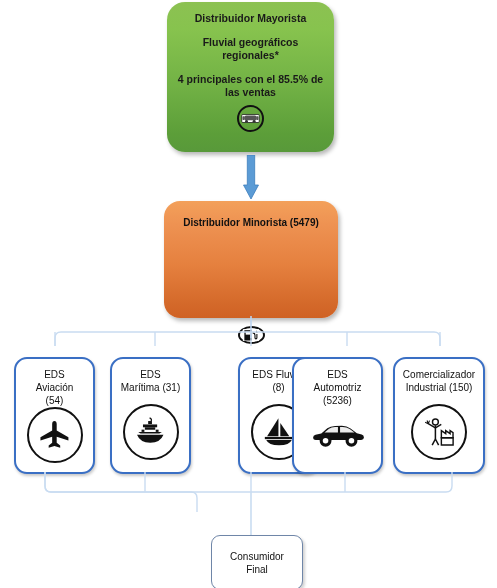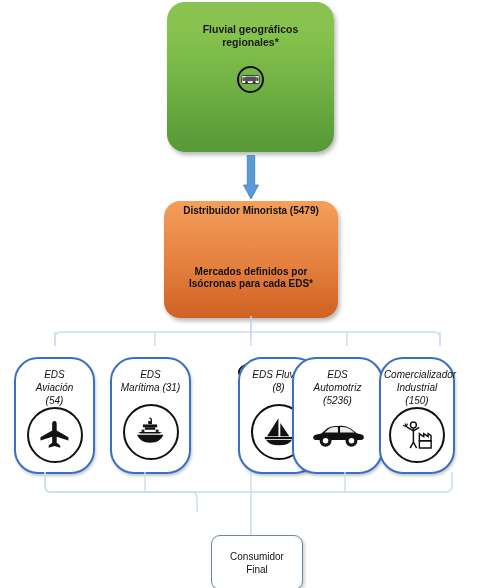--- a/index.html
+++ b/index.html
@@ -61,21 +61,21 @@
     top: 201px;
     width: 174px;
     height: 117px;
     border-radius: 16px;
     background: linear-gradient(to bottom, #f3a05a 0%, #ee9252 20%, #e5803e 55%, #d4692a 88%, #cf6224 100%);
     box-shadow: 2px 3px 4px rgba(0,0,0,0.28);
     display: flex;
     flex-direction: column;
     align-items: center;
     justify-content: flex-start;
-    padding-top: 4px;
+    padding-top: 16px;
     box-sizing: border-box;
     gap: 24px;
   }
   .orange-line {
     color: #111111;
     font-weight: bold;
     font-size: 10px;
     line-height: 12.5px;
     text-align: center;
     width: 164px;
@@ -104,29 +104,28 @@
     position: absolute;
     pointer-events: none;
   }
 
   
   .node-channel {
     position: absolute;
     top: 357px;
     height: 117px;
     border: 2.2px solid #3a6fc4;
-    border-radius: 24px;
+    border-radius: 13px;
     background: #ffffff;
     box-shadow: 1px 2px 3px rgba(0,0,0,0.22);
     display: flex;
     flex-direction: column;
     align-items: center;
     box-sizing: border-box;
     padding-top: 9px;
-    font-style: italic;
   }
   .channel-label {
     font-size: 10px;
     line-height: 13px;
     color: #111;
     text-align: center;
     width: 92%;
   }
   .channel-icon-wrap {
     margin-top: auto;
@@ -160,46 +159,47 @@
     text-align: center;
     white-space: pre-line;
   }
 </style>
 </head>
 <body>
 
 <div id="canvas">
 
   <div class="node-green">
+    <div class="green-line">Distribuidor Mayorista</div>
     <div class="green-gap"></div>
     <div class="green-line" style="white-space:pre-line">Fluvial geográficos
 regionales*</div>
     <div class="green-gap"></div>
+    <div class="green-line" style="white-space:pre-line">4 principales con el 85.5% de
+las ventas</div>
     <div style="height:6px"></div>
     <div class="icon-badge">
       <svg width="19" height="13" viewBox="0 0 26 17" aria-hidden="true">
         <rect x="1" y="3" width="24" height="11" rx="1.5" fill="#ffffff" stroke="#111" stroke-width="1"></rect>
         <rect x="4.5" y="4.5" width="17" height="6.5" rx="2.6" fill="#555"></rect>
         <rect x="2" y="5.5" width="3" height="5" rx="1" fill="#555"></rect>
         <rect x="21" y="5.5" width="3" height="5" rx="1" fill="#555"></rect>
         <circle cx="7.5" cy="12.4" r="2" fill="#333"></circle>
         <circle cx="18" cy="12.4" r="2" fill="#333"></circle>
       </svg>
     </div>
   </div>
 
   <svg class="arrow-down" viewBox="0 0 16 46">
     <path d="M4.3,0 L11.7,0 L11.7,30 L15.5,30 L8,44 L0.5,30 L4.3,30 Z" fill="#5b9bd5" stroke="#3c7ebd" stroke-width="0.8"></path>
   </svg>
 
   <div class="node-orange">
     <div class="orange-line">Distribuidor Minorista (5479)</div>
     <div class="orange-gap"></div>
-    <div class="orange-line" style="white-space:pre-line">Mercados definidos por
-Isócronas para cada EDS*</div>
     <div class="orange-gap"></div>
     <div style="height:5px"></div>
     <div class="icon-badge">
       <svg width="18" height="14" viewBox="0 0 24 19" aria-hidden="true">
         <rect x="1" y="1.5" width="22" height="16" fill="#ffffff"></rect>
         <rect x="3" y="3" width="10" height="14" fill="#111"></rect>
         <rect x="4.8" y="5" width="6.4" height="4" fill="#fff"></rect>
         <path d="M14.2,6.6 q3.2,0 3.2,3.2 v3.6 a1.3,1.3 0 0 0 2.6,0 V8.2" fill="none" stroke="#111" stroke-width="1.5"></path>
         <path d="M19,3.2 l2.2,3.2 h-2.2 z" fill="#111"></path>
       </svg>
@@ -270,21 +270,21 @@
         <path d="M13.5,12.4 l4.8,-4 q2.6,-2.1 6.4,-2.1 h3.2 v6.1 z" fill="#ffffff" opacity="0.92"></path>
         <path d="M30.2,6.3 h2.8 q4.2,0 7.6,2.4 l5.1,3.7 h-15.5 z" fill="#ffffff" opacity="0.92"></path>
         <circle cx="14.6" cy="21.2" r="6.4" fill="#111"></circle>
         <circle cx="14.6" cy="21.2" r="3" fill="#ffffff"></circle>
         <circle cx="42.5" cy="21.2" r="6.4" fill="#111"></circle>
         <circle cx="42.5" cy="21.2" r="3" fill="#ffffff"></circle>
       </svg>
     </div>
   </div>
 
-  <div class="node-channel" style="left:379px; width:76px;">
+  <div class="node-channel" style="left:393px; width:92px;">
     <div class="channel-label" style="white-space:pre-line">Comercializador
 Industrial (150)</div>
     <div class="channel-icon-wrap">
       <div class="icon-badge big">
         <svg width="36" height="36" viewBox="0 0 38 38" aria-hidden="true">
           <circle cx="15.2" cy="8.4" r="3.1" fill="none" stroke="#111" stroke-width="1.5"></circle>
           <path d="M15.2,11.8 v14.6" fill="none" stroke="#111" stroke-width="1.6"></path>
           <path d="M15.2,26.4 l-3.4,6.4 M15.2,26.4 l3.4,6.4" fill="none" stroke="#111" stroke-width="1.6"></path>
           <path d="M15.2,14.6 l-7.6,-4.4 M15.2,14.6 l6.2,-3.6" fill="none" stroke="#111" stroke-width="1.6"></path>
           <path d="M7.6,10.2 l-1.2,-3.4 M7.6,10.2 l-3.2,-1.4 M7.6,10.2 l1.4,-3.2" fill="none" stroke="#111" stroke-width="1.2"></path>

